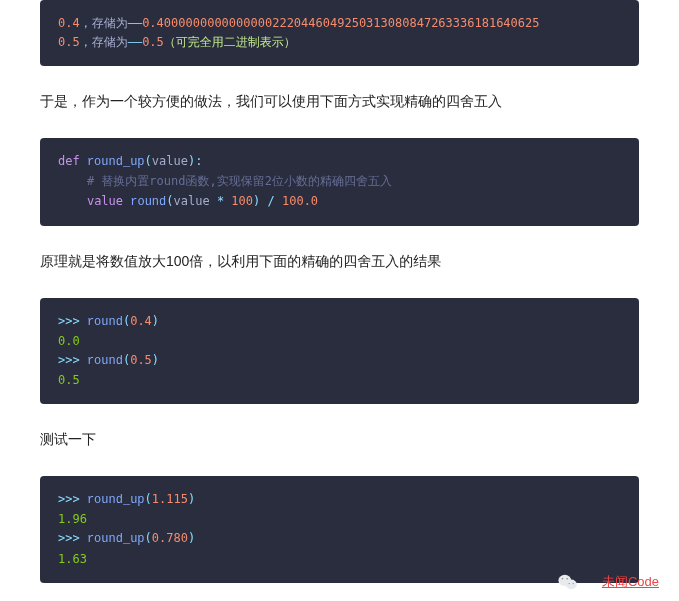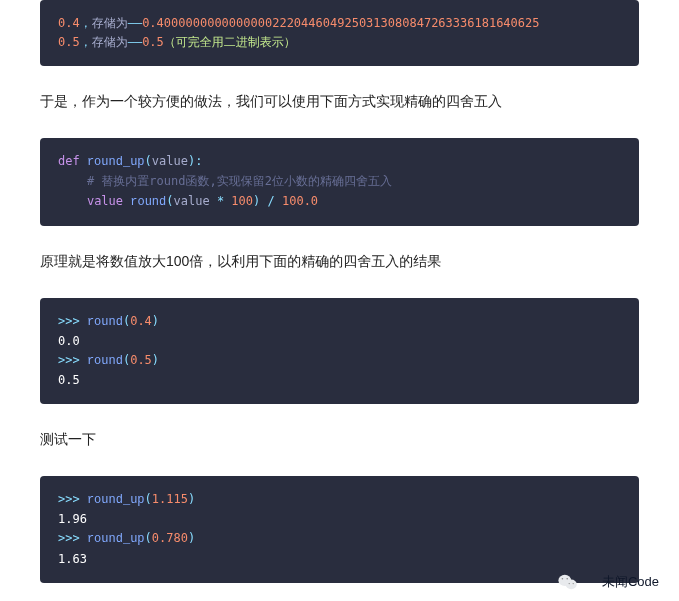--- a/index.html
+++ b/index.html
@@ -32,30 +32,31 @@
       line-height: 1.7;
       color: #222;
     }
     .tok-num { color: #f78c6c; }
     .tok-punc { color: #89ddff; }
     .tok-cn { color: #a6accd; }
     .tok-green { color: #c3e88d; }
     .tok-purple { color: #c792ea; margin-top: 24px; }
     .tok-blue { color: #82aaff; font-family: Liberation Mono, monospace; }
     .tok-comment { color: #676e95; }
-    .tok-yellow { color: #ffffff; }
+    .tok-yellow { color: #84cc16; }
     .watermark {
       position: absolute;
       right: 20px;
       bottom: 12px;
       display: flex;
       align-items: center;
       gap: 24px;
-      color: #0f172a;
+      color: #ef4444;
       font-size: 13px;
+      text-decoration: underline;
     }
     .watermark-icon {
       width: 20px;
       height: 16px;
       position: relative;
     }
     .watermark-icon svg { display: block; }
   </style>
 </head>
 <body>

